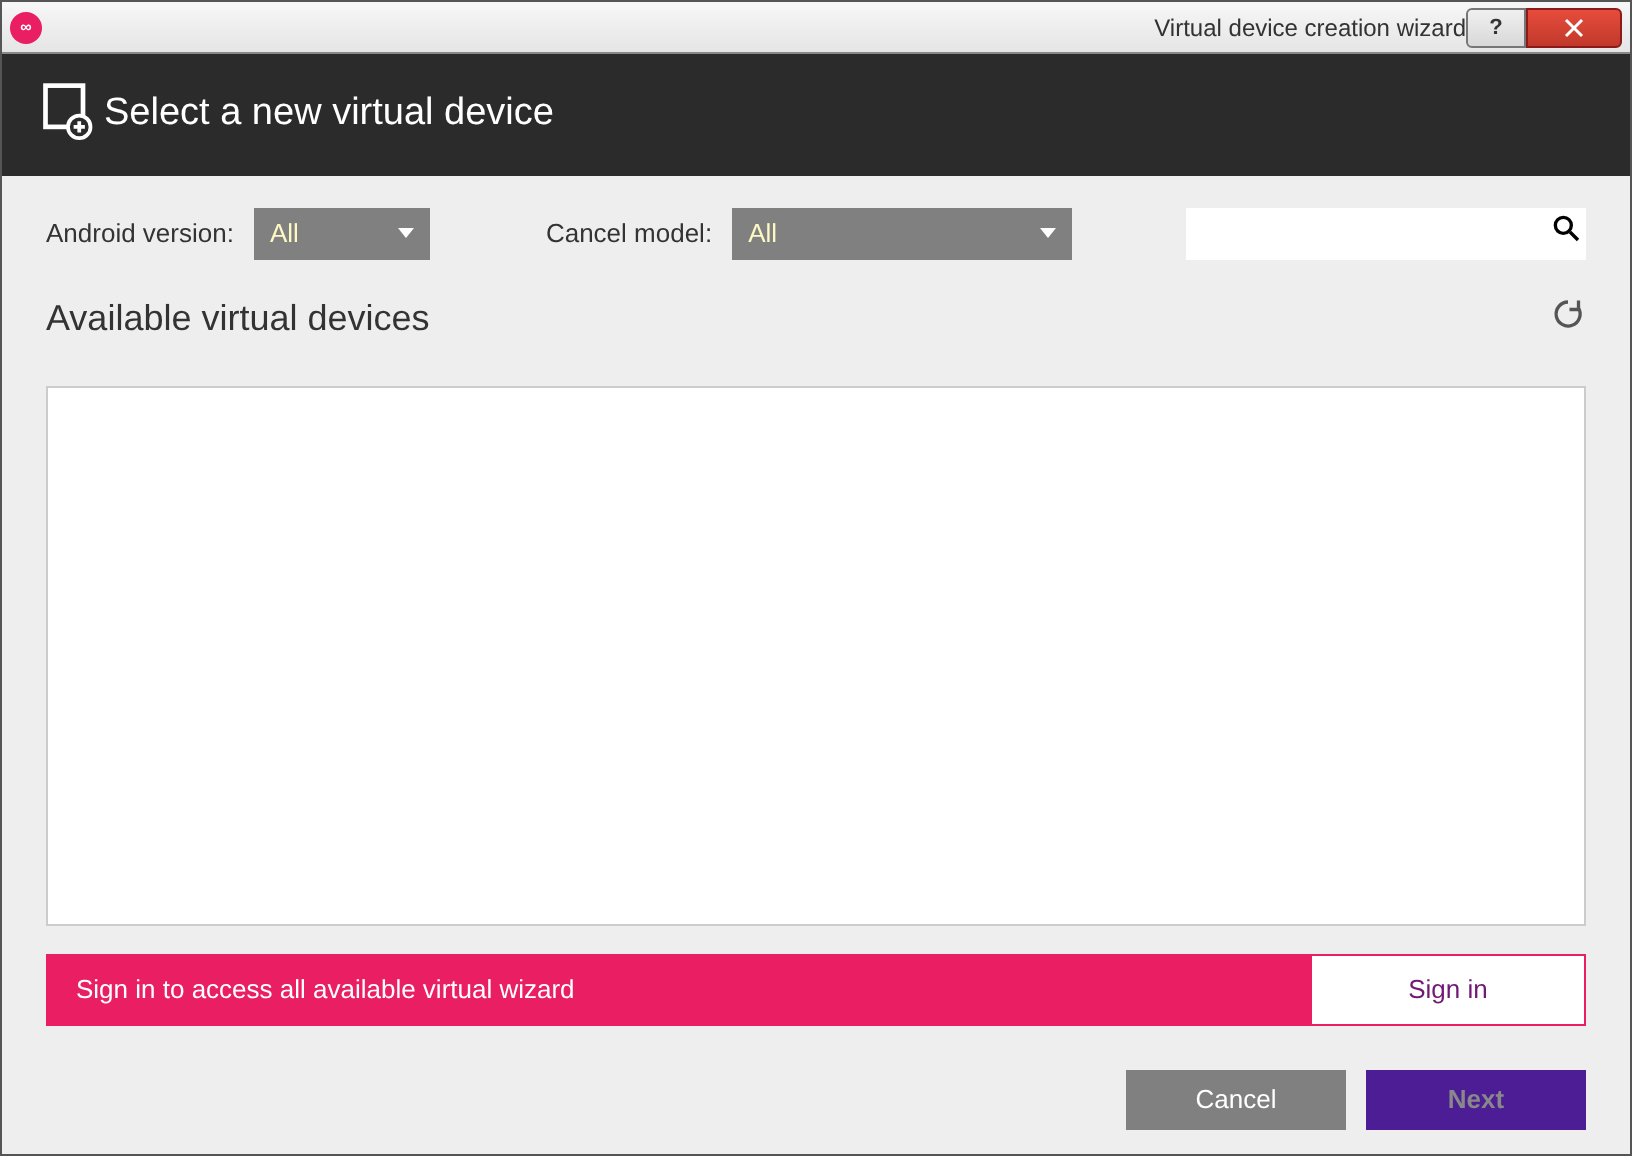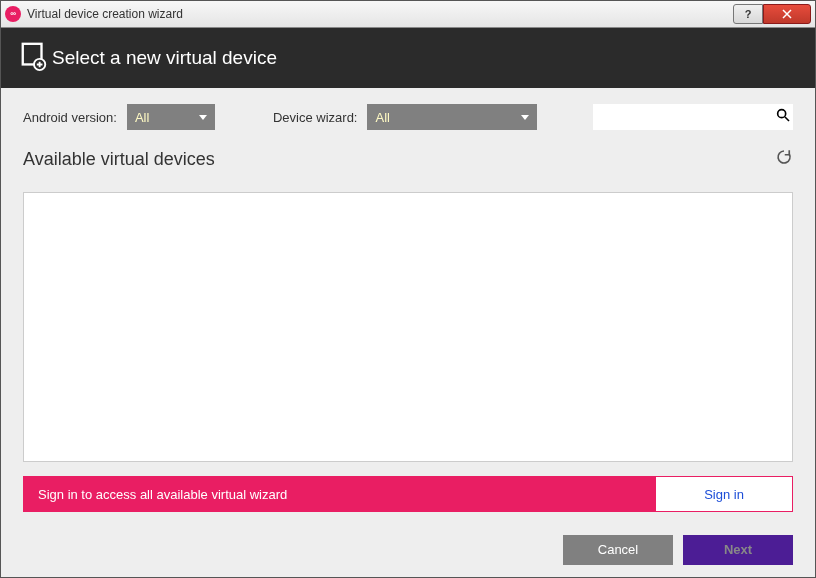--- a/index.html
+++ b/index.html
@@ -40,20 +40,21 @@
       justify-content: center;
       color: white;
       font-size: 8px;
       font-weight: bold;
       margin-right: 6px;
     }
     .titlebar-text {
       flex: 1;
       font-size: 12px;
       color: #333;
+      text-align: right;
     }
     .titlebar-buttons {
       display: flex;
       gap: 0;
     }
     .titlebar-btn {
       width: 30px;
       height: 20px;
       border: 1px solid #777;
       display: flex;
@@ -182,21 +183,21 @@
       align-items: center;
       padding-left: 14px;
     }
     .signin-text {
       flex: 1;
       color: #fff;
       font-size: 13px;
     }
     .signin-btn {
       background: #fff;
-      color: #1d4ed8;
+      color: #701a75;
       height: 100%;
       width: 136px;
       display: flex;
       align-items: center;
       justify-content: center;
       font-size: 13px;
       cursor: pointer;
     }
     .footer {
       height: 58px;
@@ -258,21 +259,21 @@
 
   <div class="content">
 
     <div class="filters">
       <span class="filter-label">Android version:</span>
       <div class="dropdown version">
         <span>All</span>
         <span class="dropdown-arrow"></span>
       </div>
       <div class="spacer-filters"></div>
-      <span class="filter-label">Device wizard:</span>
+      <span class="filter-label">Cancel model:</span>
       <div class="dropdown model">
         <span>All</span>
         <span class="dropdown-arrow"></span>
       </div>
       <div class="search-box">
         <input class="search-input" type="text" placeholder="" style="">
         <span class="search-icon">
           <svg viewBox="0 0 24 24">
               <circle cx="10" cy="10" r="6" fill="none" stroke="#000" stroke-width="2.5"></circle>
               <line x1="15" y1="15" x2="21" y2="21" stroke="#000" stroke-width="2.5"></line>

